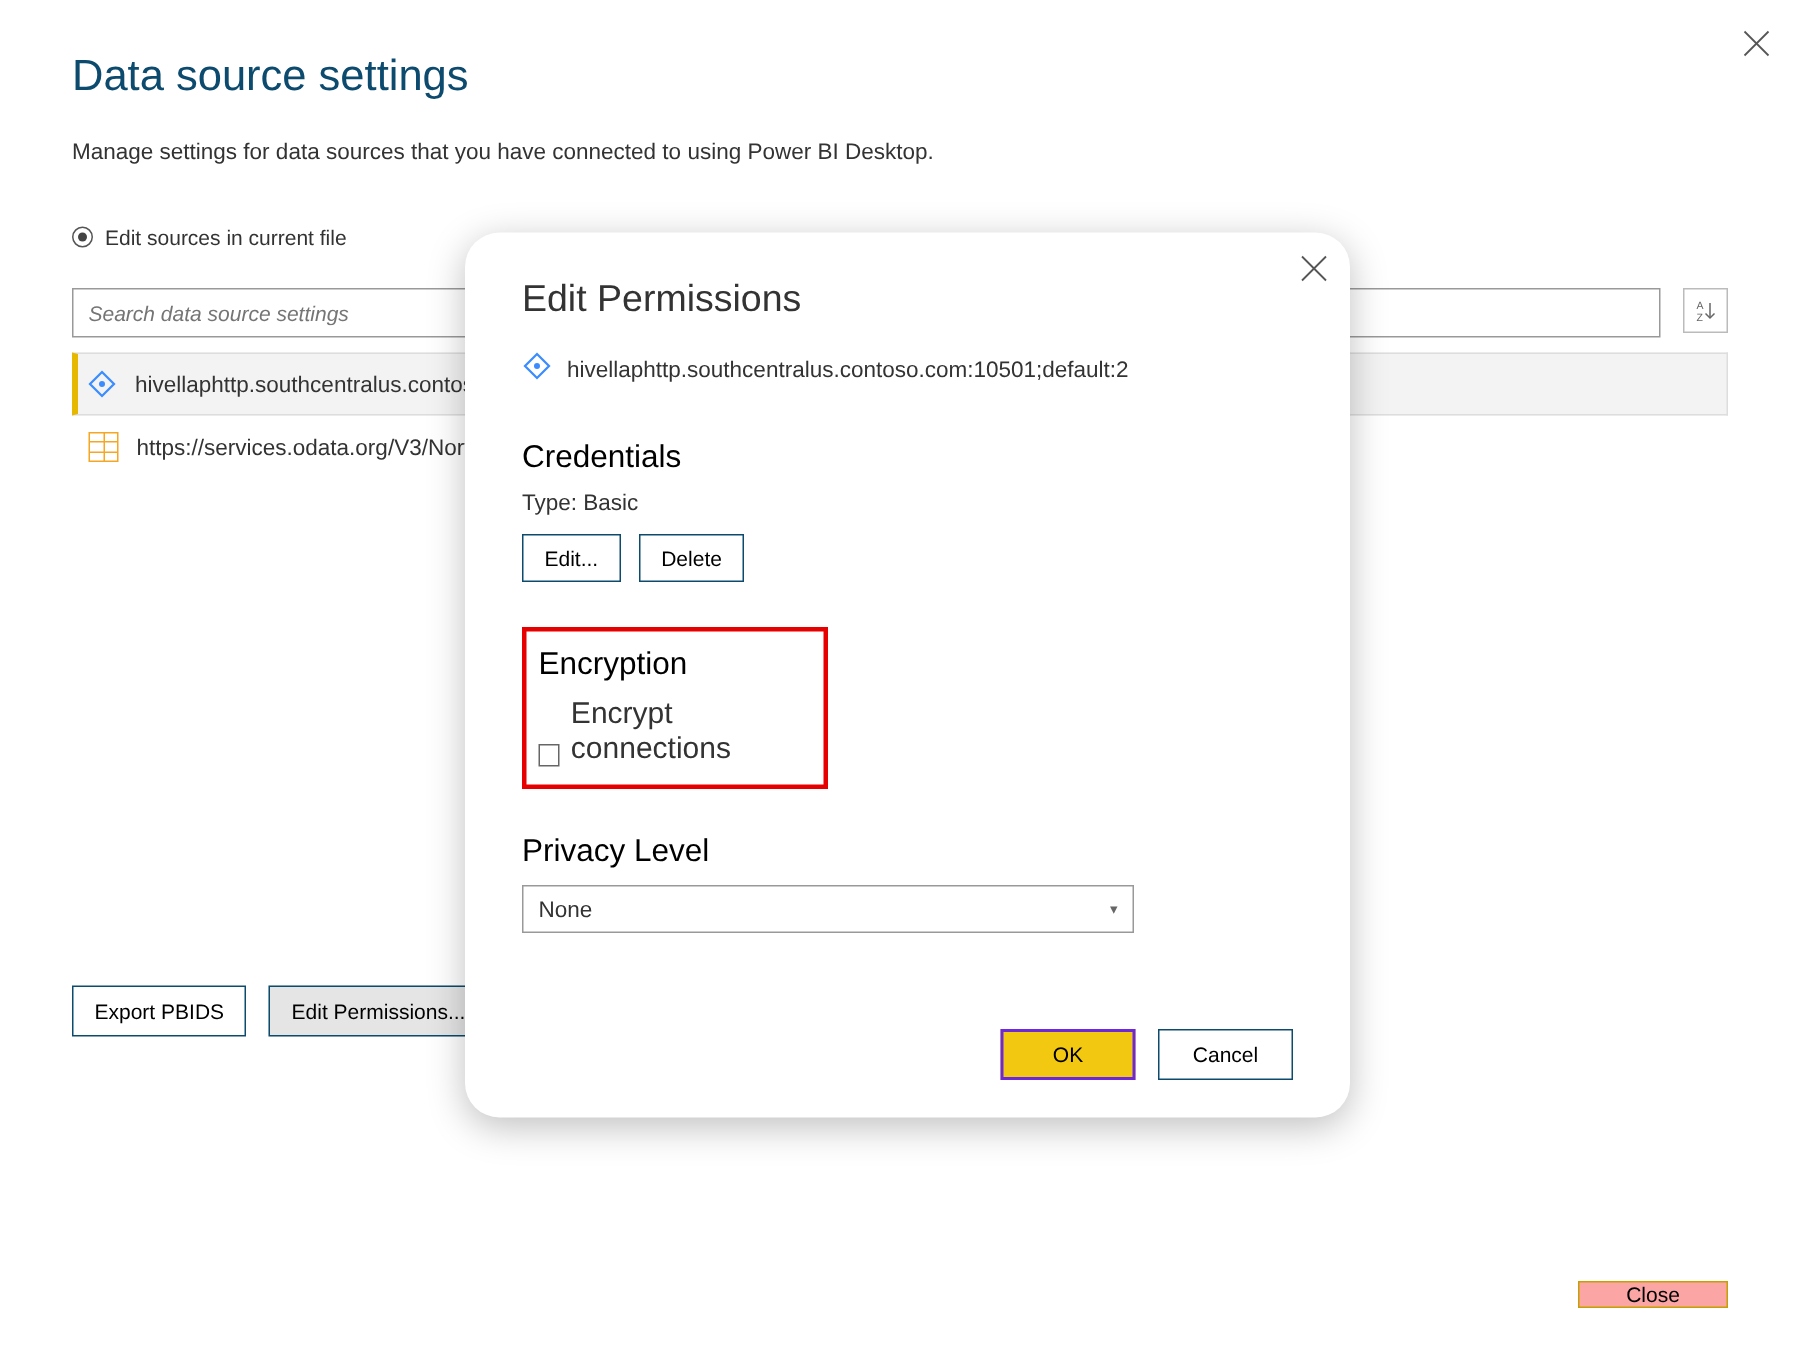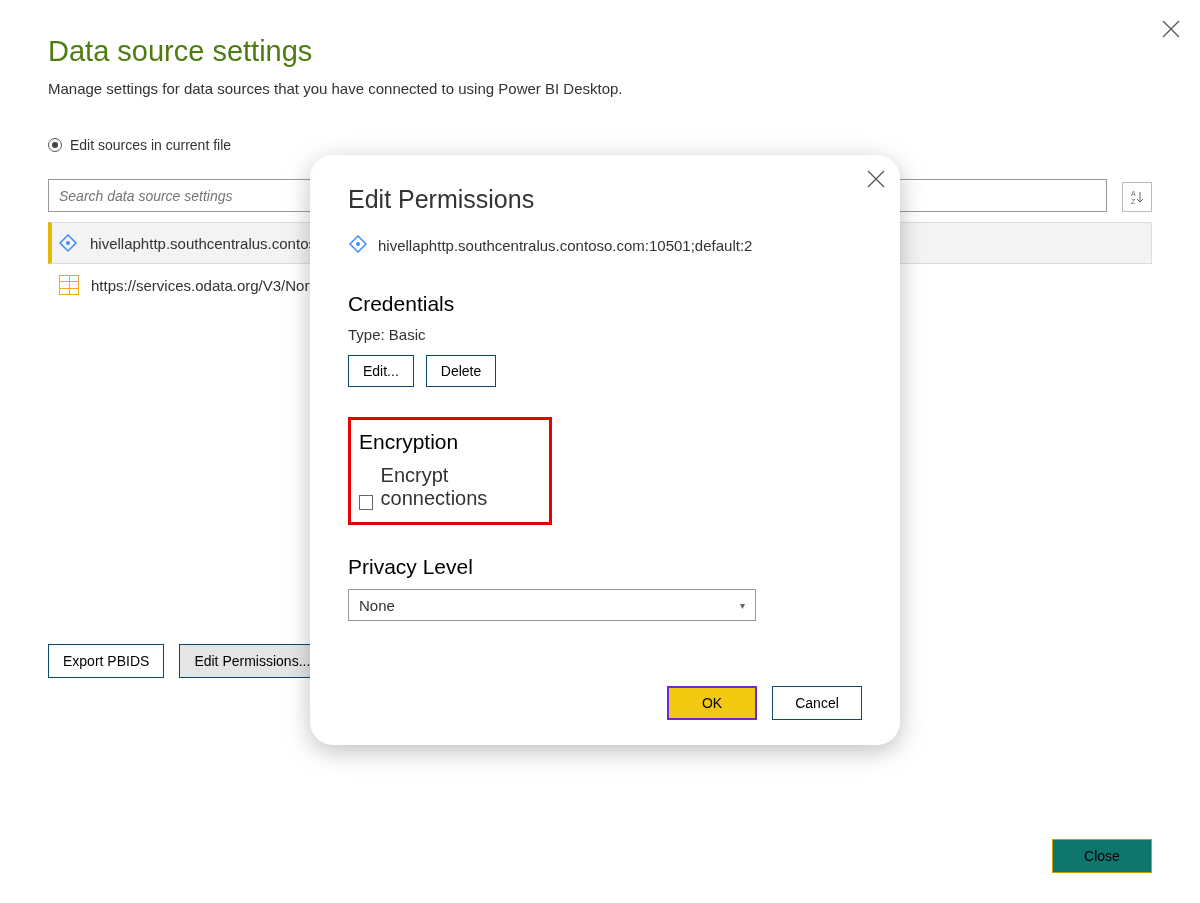--- a/index.html
+++ b/index.html
@@ -3,45 +3,45 @@
 <meta charset="utf-8">
 <style>
   * { box-sizing: border-box; margin: 0; padding: 0; font-family: "Segoe UI", Arial, sans-serif; }
   body { width: 1200px; height: 903px; background: #fff; overflow: hidden; color: #333; }
 
   .window { position: relative; width: 1200px; height: 903px; padding: 35px 48px 0 48px; }
 
   .close-x { position: absolute; top: 20px; right: 20px; width: 18px; height: 18px; cursor: pointer; }
   .close-x svg { width: 18px; height: 18px; stroke: #555; stroke-width: 1.2; }
 
-  .title { font-size: 29px; font-weight: 300; color: #4d7c0f; margin-bottom: 12px; }
+  .title { font-size: 29px; font-weight: 300; color: #0c4a6e; margin-bottom: 25px; }
   .subtitle { font-size: 15px; color: #333; margin-bottom: 40px; }
 
   .radio-row { display: flex; align-items: center; gap: 8px; margin-bottom: 26px; font-size: 14px; }
   .radio-outer { width: 14px; height: 14px; border-radius: 50%; border: 1.5px solid #555; display: flex; align-items: center; justify-content: center; }
   .radio-inner { width: 6px; height: 6px; border-radius: 50%; background: #444; }
 
-  .search-sort-row { display: flex; align-items: flex-end; gap: 15px; margin-bottom: 10px; }
+  .search-sort-row { display: flex; align-items: flex-start; gap: 15px; margin-bottom: 10px; }
   .search-box { flex: 1; height: 33px; border: 1px solid #999; padding: 0 10px; font-size: 14px; font-style: italic; color: #888; outline: none; }
   .sort-btn { width: 30px; height: 30px; border: 1px solid #bbb; background: #fff; display: flex; align-items: center; justify-content: center; cursor: pointer; font-size: 12px; color: #666; }
 
   .list { border: none; height: 410px; }
   .list-item { display: flex; align-items: center; gap: 12px; height: 42px; padding: 0 10px; font-size: 15px; border: 1px solid transparent; }
   .list-item.selected { background: #f3f3f3; border-left: 4px solid #e6b800; border-top: 1px solid #ddd; border-bottom: 1px solid #ddd; border-right: 1px solid #ddd; padding-left: 6px; }
   .item-icon { width: 20px; height: 20px; display: flex; align-items: center; justify-content: center; }
 
   .bottom-buttons { display: flex; gap: 15px; margin-top: 12px; }
   .btn { height: 34px; border: 1px solid #0c4a6e; background: #fff; padding: 0 14px; font-size: 14px; cursor: pointer; display: flex; align-items: center; }
   .btn.pressed { background: #e5e5e5; }
   .btn-split { display: flex; }
   .btn-split .main { border-right: none; }
   .btn-split .caret { width: 26px; border: 1px solid #888; display: flex; align-items: center; justify-content: center; cursor: pointer; }
 
   .close-row { position: absolute; bottom: 30px; right: 48px; }
-  .btn-close { width: 100px; height: 34px; background: #0f766e; border: 1px solid #c79f00; font-size: 14px; cursor: pointer; }
+  .btn-close { width: 100px; height: 18px; background: #fca5a5; border: 1px solid #c79f00; font-size: 14px; cursor: pointer; }
 
   
   .modal { position: absolute; left: 310px; top: 155px; width: 590px; height: 590px; background: #fff; box-shadow: 0 6px 25px rgba(0,0,0,0.25); padding: 30px 38px 25px 38px; border-radius: 23px; }
   .modal .close-x { position: absolute; top: 15px; right: 15px; }
   .modal-title { font-size: 25px; font-weight: 300; color: #333; margin-bottom: 20px; }
   .source-row { display: flex; align-items: center; gap: 10px; font-size: 15px; margin-bottom: 35px; }
   .section-h { font-size: 21px; font-weight: 400; color: #000000; margin-bottom: 10px; }
   .type-line { font-size: 15px; margin-bottom: 12px; }
   .cred-buttons { display: flex; gap: 12px; margin-bottom: 30px; }
   .cred-buttons .btn { height: 32px; }

